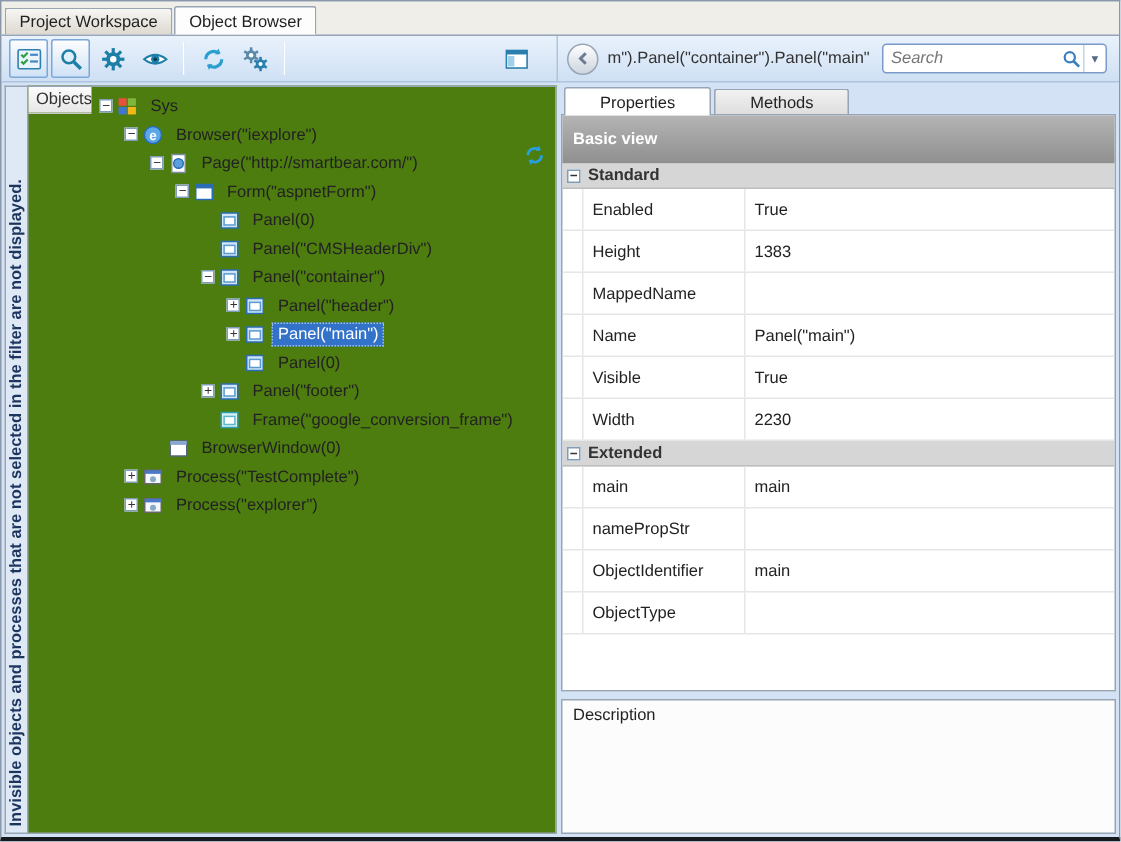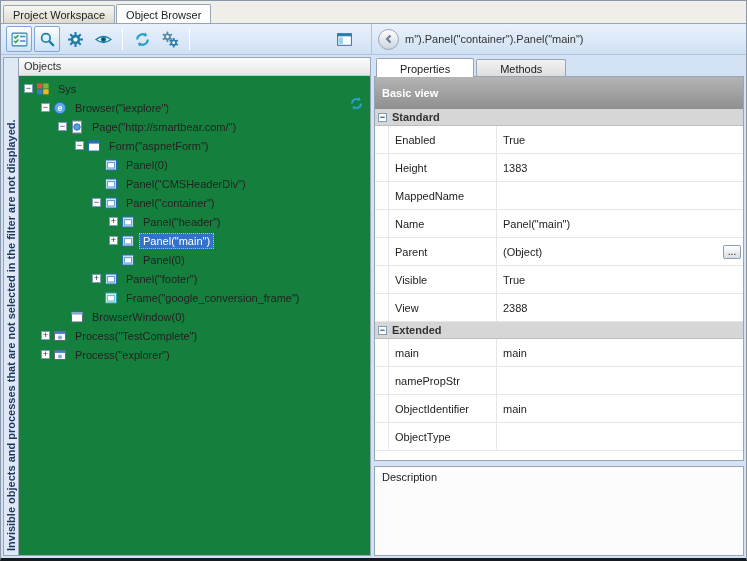--- a/index.html
+++ b/index.html
@@ -24,21 +24,21 @@
   .searchbox{width:150px;flex:0 0 150px;height:20px;border:1px solid #7a9ac9;background:#fff;border-radius:3px;display:flex;align-items:center;margin-left:8px}
   .searchbox input{flex:1;min-width:0;border:none;outline:none;font-family:"Liberation Sans",sans-serif;font-size:11px;padding:0 5px;color:#333;background:transparent}
   .searchbox input::placeholder{font-style:italic;color:#777}
   .search-mag{width:16px;flex:0 0 16px;display:flex;align-items:center;justify-content:center}
   .search-dd{width:15px;flex:0 0 15px;border-left:1px solid #c6d4e8;text-align:center;color:#556b86;font-size:9px;line-height:18px;cursor:default}
   
   .bodyarea{flex:1;display:flex;padding:2px;min-height:0}
   .left-wrap{width:368px;flex:0 0 368px;display:flex;min-height:0}
   .vnote{width:15px;flex:0 0 15px;background:#dfe9f6;border:1px solid #98a5b5;border-right:none;display:flex;justify-content:center;padding:4px 0;overflow:hidden}
   .vnote span{writing-mode:vertical-rl;transform:rotate(180deg);font-weight:bold;color:#1c355e;white-space:nowrap;font-size:11px}
-  .tree-panel{flex:1;background:#15803d;border:1px solid #98a5b5;position:relative;display:flex;flex-direction:column;min-width:0}
+  .tree-panel{flex:1;background:#4d7c0f;border:1px solid #98a5b5;position:relative;display:flex;flex-direction:row;min-width:0}
   .tree-header{height:18px;flex:0 0 18px;line-height:17px;padding-left:5px;background:linear-gradient(#fcfcfc,#e6e6e6);border-bottom:1px solid #c8c8c8;color:#333}
   .tree-body{flex:1;overflow:hidden;padding-top:3px}
   .tree-row{height:19px;display:flex;align-items:center;white-space:nowrap}
   .expander{width:9px;height:9px;flex:0 0 9px;border:1px solid #7f9db9;background:#fff;font-size:9px;line-height:7px;text-align:center;color:#333;margin-right:3px}
   .expander.blank{border:none;background:transparent}
   .tree-icon{width:15px;flex:0 0 15px;height:14px;margin-right:3px}
   .tree-icon svg{width:14px;height:14px;display:block}
   .tree-label{padding:1px 3px;border:1px solid transparent}
   .tree-row.selected .tree-label{background:#3272c8;color:#fff;border:1px dotted #9cc0ee}
   .refresh-overlay{position:absolute;top:38px;right:6px}
@@ -156,20 +156,30 @@
           </span>
         </div>
       </div>
     <div class="toolbar-right">
       <div class="backbtn">
         <svg width="10" height="10" viewBox="0 0 10 10">
             <path d="M6.5 1.5 L3 5l3.5 3.5" fill="none" stroke="#6b7b90" stroke-width="2"></path>
           </svg>
       </div>
       <div class="address">m").Panel("container").Panel("main")</div>
+      <div class="searchbox">
+        <input placeholder="Search" style="">
+        <span class="search-mag">
+          <svg width="13" height="13" viewBox="0 0 13 13">
+              <circle cx="5.2" cy="5.2" r="3.4" fill="none" stroke="#3a7fc1" stroke-width="1.5"></circle>
+              <line x1="7.8" y1="7.8" x2="11.4" y2="11.4" stroke="#3a7fc1" stroke-width="1.8"></line>
+            </svg>
+        </span>
+        <span class="search-dd">▾</span>
+      </div>
     </div>
   </div>
 
   <div class="bodyarea">
     <div class="left-wrap">
       <div class="vnote">
           <span>Invisible objects and processes that are not selected in the filter are not displayed.</span>
         </div>
       <div class="tree-panel">
         <div class="tree-header">Objects</div>
@@ -377,38 +387,30 @@
             </div>
             <div class="grow">
               <span class="gcell-gutter"></span>
               <span class="gcell-name">Name</span>
               <span class="gcell-value">
                 <span>Panel("main")</span>
               </span>
             </div>
             <div class="grow">
               <span class="gcell-gutter"></span>
-              <span class="gcell-name">Parent</span>
-              <span class="gcell-value">
-                <span>(Object)</span>
-                <span class="ellipsis-btn">...</span>
-              </span>
-            </div>
-            <div class="grow">
-              <span class="gcell-gutter"></span>
               <span class="gcell-name">Visible</span>
               <span class="gcell-value">
                 <span>True</span>
               </span>
             </div>
             <div class="grow">
               <span class="gcell-gutter"></span>
-              <span class="gcell-name">View</span>
-              <span class="gcell-value">
-                <span>2388</span>
+              <span class="gcell-name">Width</span>
+              <span class="gcell-value">
+                <span>2230</span>
               </span>
             </div>
             <div class="ghead">
               <span class="expander">−</span>
               <span>Extended</span>
             </div>
             <div class="grow">
               <span class="gcell-gutter"></span>
               <span class="gcell-name">main</span>
               <span class="gcell-value">

